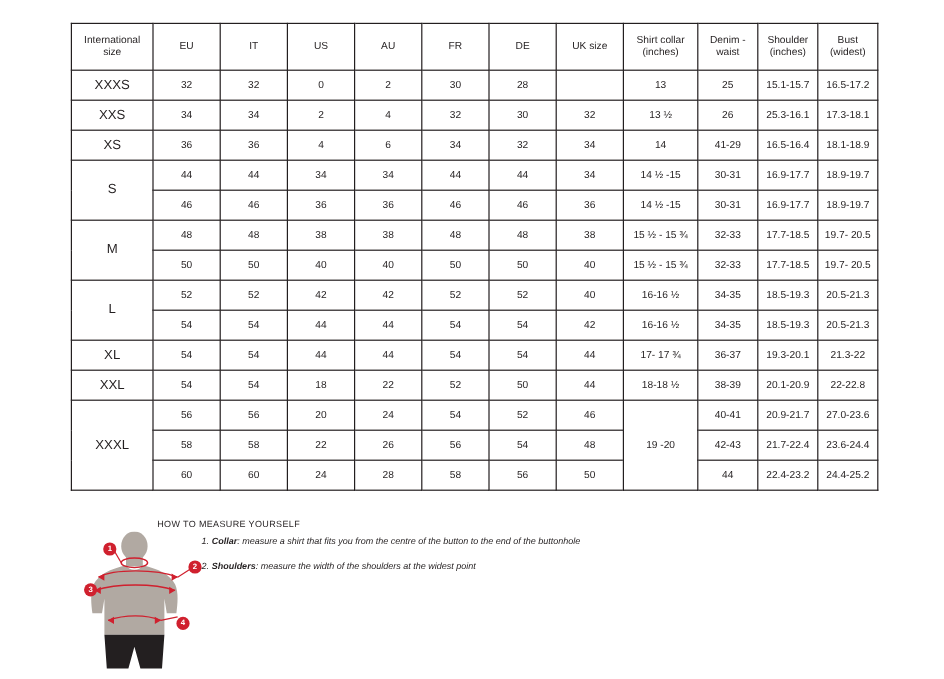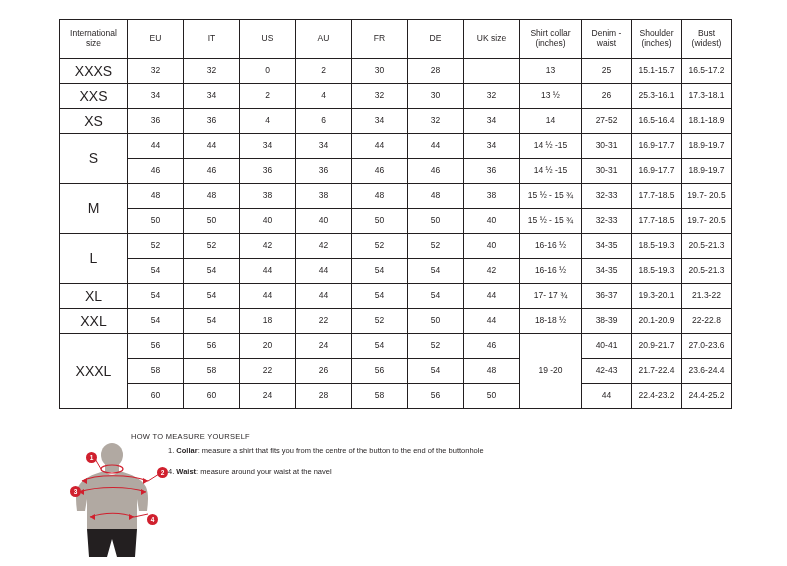--- a/index.html
+++ b/index.html
@@ -42,21 +42,21 @@
   }
   table.size-table th {
     height: 38px;
     font-size: 8.5px;
   }
   table.size-table th.first,
   table.size-table td.first {
     width: 68px;
   }
   table.size-table td.first {
-    font-size: 14px;
+    font-size: 11px;
     text-align: center;
   }
   col.c0 { width: 68px; }
   col.c1 { width: 56px; }
   col.c2 { width: 56px; }
   col.c3 { width: 56px; }
   col.c4 { width: 56px; }
   col.c5 { width: 56px; }
   col.c6 { width: 56px; }
   col.c7 { width: 56px; }
@@ -79,20 +79,21 @@
     left: 168px;
     top: 446px;
     width: 430px;
   }
   .measure-list .item {
     font-size: 7.5px;
     color: #231f20;
     margin-bottom: 11.5px;
     line-height: 1.2;
     white-space: nowrap;
+    font-style: italic;
   }
   .measure-list .item b {
     font-weight: bold;
   }
   .figure {
     position: absolute;
     left: 60px;
     top: 443px;
     width: 115px;
     height: 120px;
@@ -185,21 +186,21 @@
       <tr>
         <td class="first">XS</td>
         <td>36</td>
         <td>36</td>
         <td>4</td>
         <td>6</td>
         <td>34</td>
         <td>32</td>
         <td>34</td>
         <td>14</td>
-        <td>27-52</td>
+        <td>41-29</td>
         <td>16.5-16.4</td>
         <td>18.1-18.9</td>
       </tr>
 
       <tr>
         <td class="first" rowspan="2">S</td>
         <td>44</td>
         <td>44</td>
         <td>34</td>
         <td>34</td>
@@ -387,18 +388,18 @@
   <div class="callout cal2">2</div>
   <div class="callout cal3">3</div>
   <div class="callout cal4">4</div>
 
   <div class="measure-list">
     <div class="item">
       <span>1.</span>
       <b>Collar</b><span>: measure a shirt that fits you from the centre of the button to the end of the buttonhole</span>
     </div>
     <div class="item">
-      <span>4.</span>
-      <b>Waist</b><span>: measure around your waist at the navel</span>
+      <span>2.</span>
+      <b>Shoulders</b><span>: measure the width of the shoulders at the widest point</span>
     </div>
   </div>
 
 </div>
 
 </body></html>

